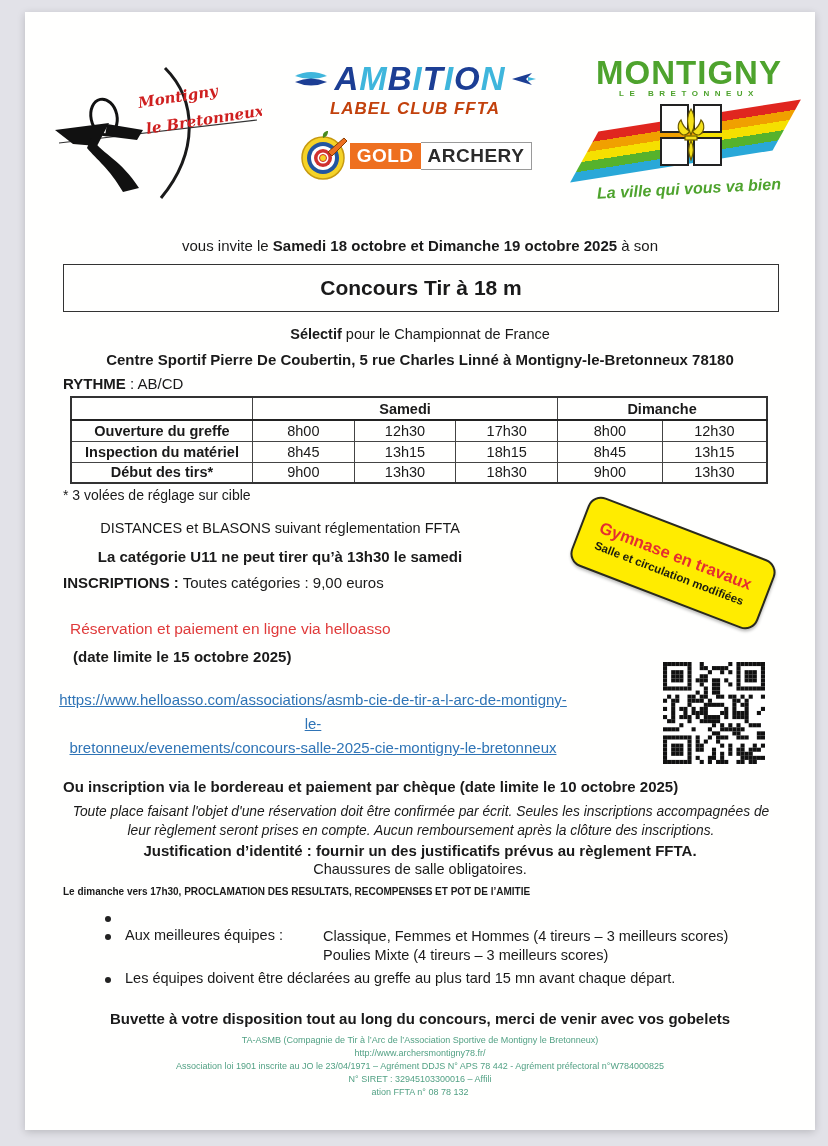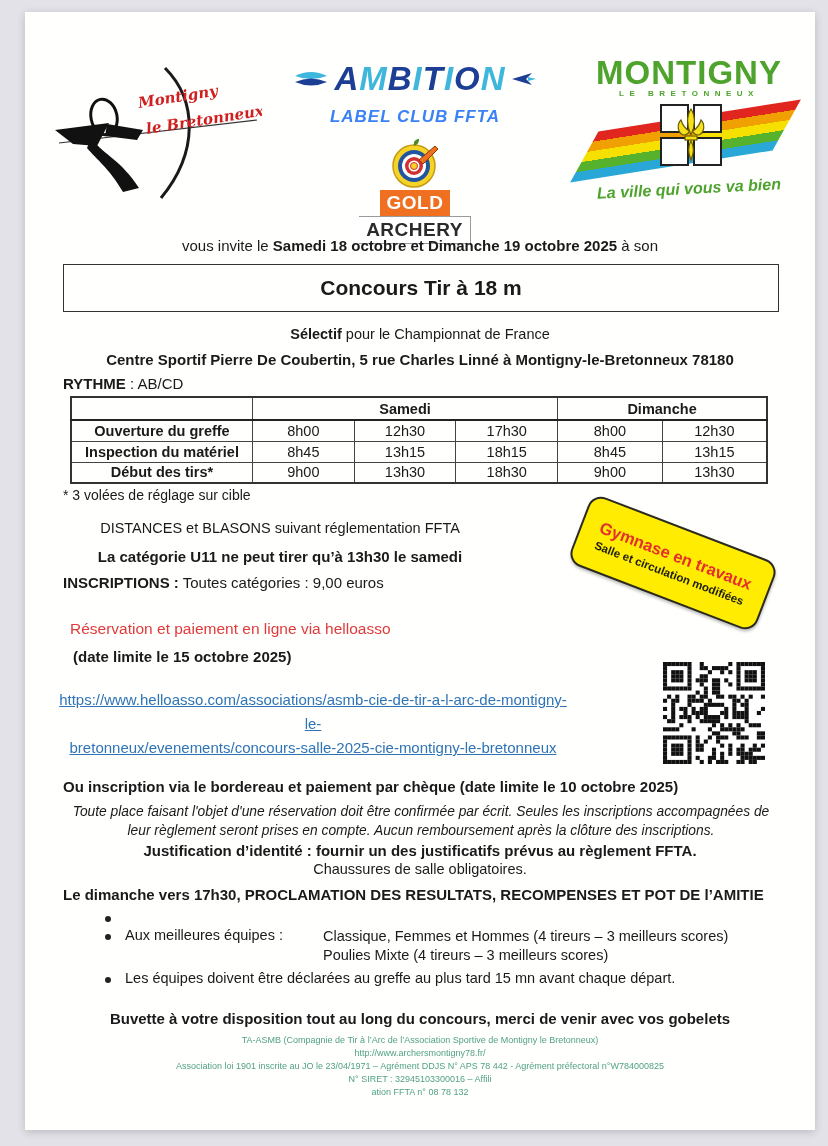--- a/index.html
+++ b/index.html
@@ -19,22 +19,22 @@
   .ctr { text-align:center; }
   .b { font-weight:bold; }
 
   
   .archer-logo { left:22px; top:48px; width:215px; height:145px; }
   .archer-script { font-family:"DejaVu Serif","Liberation Serif",serif; font-style:italic; font-weight:bold; fill:#cf1f1f; }
 
   .center-logos { left:245px; top:50px; width:290px; height:145px; display:flex; flex-direction:column; align-items:center; }
   .ambition-row { display:flex; align-items:center; gap:6px; }
   .ambition-word { font-size:33px; font-weight:bold; font-style:italic; letter-spacing:1px; line-height:1; }
-  .ambition-sub { font-size:17px; font-weight:bold; font-style:italic; color:#3b82f6; letter-spacing:1px; margin-top:12px; }
-  .gold-row { display:flex; align-items:center; margin-top:11px;flex-direction:column; }
+  .ambition-sub { font-size:17px; font-weight:bold; font-style:italic; color:#c2410c; letter-spacing:1px; margin-top:4px; }
+  .gold-row { display:flex; align-items:center; margin-top:11px; }
   .gold-box { background:#ee7020; color:#fff; font-weight:bold; font-size:19px; padding:2px 7px; letter-spacing:.5px; }
   .archery-box { background:#fff; color:#2b2b2b; font-weight:bold; font-size:19px; padding:2px 7px; border:1px solid #9a9a9a; border-left:none; letter-spacing:.5px; }
 
   .montigny-logo { left:540px; top:46px; width:248px; height:150px; text-align:center; }
   .montigny-title { color:#4ea32d; font-weight:bold; font-size:33px; letter-spacing:1px; line-height:.9; }
   .montigny-sub { color:#4ea32d; font-size:8px; font-weight:bold; letter-spacing:5.5px; margin-top:1px; }
   .montigny-art { position:relative; height:76px; margin-top:4px; }
   .rainbow {
     position:absolute; left:18px; top:16px; width:205px; height:46px;
     transform:rotate(-9deg) skewX(-38deg);
@@ -89,21 +89,21 @@
 
   .qr { left:638px; top:650px; width:102px; height:102px; background:#fff; }
   .qr svg { width:100%; height:100%; }
 
   
   .cheque { left:38px; top:766px; font-size:15px; font-weight:bold; }
   .notice { left:20px; top:790px; width:752px; text-align:center; font-style:italic; font-size:13.8px; line-height:19px; }
   .justif { left:0; right:0; top:830px; font-size:15px; font-weight:bold; }
   .shoes { left:0; right:0; top:849px; font-size:14.5px; }
 
-  .results-head { left:38px; top:874px; font-size:15px; font-weight:bold;text-align:center; }
+  .results-head { left:38px; top:874px; font-size:10px; font-weight:bold;text-align:center; }
   .bullets { left:80px; top:897px; width:690px; font-size:14.5px; }
   .bullet { display:flex; margin-bottom:5px; }
   .dot { width:6px; height:6px; border-radius:50%; background:#222; margin:7px 14px 0 0; flex:0 0 auto; }
   .team-row { display:flex; }
   .team-label { width:198px; flex:0 0 auto; }
   .team-lines div { line-height:19px; }
 
   .buvette { left:0; right:0; top:998px; font-size:15px; font-weight:bold;text-align:center; }
   .footer { left:0; right:0; top:1022px; text-align:center; color:#52a184; font-size:9px; line-height:13px; }
 </style>

